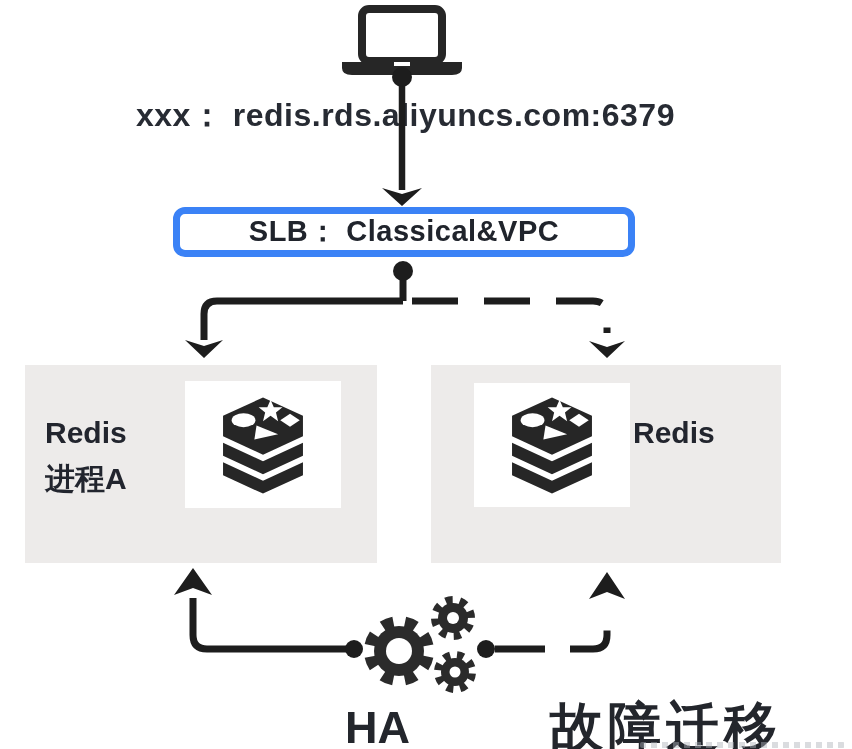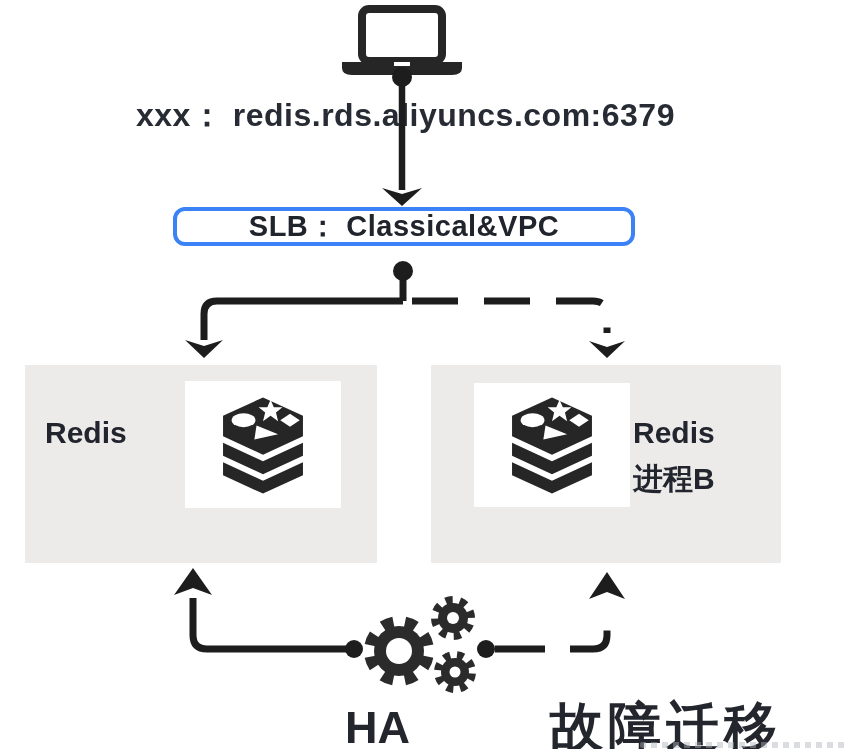--- a/index.html
+++ b/index.html
@@ -8,22 +8,22 @@
     font-family:"Liberation Sans", sans-serif;color:#23272e;
   }
   .abs{position:absolute;}
   
   .address{
     left:136px;top:94px;width:620px;
     font-size:32px;font-weight:bold;letter-spacing:.5px;color:#272b33;z-index:2;
   }
   
   .slb-box{
-    left:173px;top:207px;width:462px;height:39px;background:#ffffff;
-    border:4px solid #3b82f6;border-radius:12px;box-sizing:border-box;
+    left:173px;top:207px;width:462px;height:50px;background:#ffffff;
+    border:7px solid #3b82f6;border-radius:12px;box-sizing:border-box;
     display:flex;align-items:center;justify-content:center;z-index:2;
   }
   .slb-box span{font-size:29px;font-weight:bold;color:#20242c;letter-spacing:.5px;}
   
   .node-box{background:#edebea;z-index:1;}
   .node-a-box{left:25px;top:365px;width:352px;height:198px;}
   .node-b-box{left:431px;top:365px;width:350px;height:198px;}
   .node-label{font-size:30px;font-weight:bold;line-height:46px;color:#22252e;z-index:2;}
   .node-a-label{left:45px;top:410px;}
   .node-b-label{left:633px;top:410px;}
@@ -62,20 +62,21 @@
   <div class="abs address">xxx： redis.rds.aliyuncs.com:6379</div>
 
   <div class="abs slb-box">
     <span>SLB： Classical&amp;VPC</span>
   </div>
 
 
   <div class="abs node-box node-a-box"></div>
   <div class="abs node-label node-a-label">
     <div>Redis</div>
+    <div>进程A</div>
   </div>
   <div class="abs redis-tile tile-a">
     <svg viewBox="0 0 100 100" xmlns="http://www.w3.org/2000/svg">
       <path d="M50 6 L87 23 L87 42 L50 59 L13 42 L13 23 Z" fill="#262626"></path>
       <ellipse cx="32" cy="27" rx="11" ry="6.5" fill="#ffffff"></ellipse>
       <polygon points="57,8 60,15 68,15 62,20 64,28 57,23 50,28 52,20 46,15 54,15" fill="#ffffff"></polygon>
       <polygon points="75,21 84,27 75,33 66,27" fill="#ffffff"></polygon>
       <polygon points="44,32 64,40 42,45" fill="#ffffff"></polygon>
       <path d="M13 48 L50 65 L87 48 L87 60 L50 77 L13 60 Z" fill="#262626"></path>
       <path d="M13 66 L50 83 L87 66 L87 78 L50 95 L13 78 Z" fill="#262626"></path>
@@ -89,21 +90,20 @@
       <ellipse cx="32" cy="27" rx="11" ry="6.5" fill="#ffffff"></ellipse>
       <polygon points="57,8 60,15 68,15 62,20 64,28 57,23 50,28 52,20 46,15 54,15" fill="#ffffff"></polygon>
       <polygon points="75,21 84,27 75,33 66,27" fill="#ffffff"></polygon>
       <polygon points="44,32 64,40 42,45" fill="#ffffff"></polygon>
       <path d="M13 48 L50 65 L87 48 L87 60 L50 77 L13 60 Z" fill="#262626"></path>
       <path d="M13 66 L50 83 L87 66 L87 78 L50 95 L13 78 Z" fill="#262626"></path>
     </svg>
   </div>
   <div class="abs node-label node-b-label">
     <div>Redis</div>
-    <div>进程B</div>
   </div>
 
   <div class="abs ha-label">HA</div>
   <div class="abs migrate-label">故障迁移</div>
 
   <div class="abs watermark"></div>
 
   <svg class="abs connectors" viewBox="0 0 852 749" xmlns="http://www.w3.org/2000/svg">
     <g stroke="#1d1d1d" fill="none" stroke-width="7">
 

